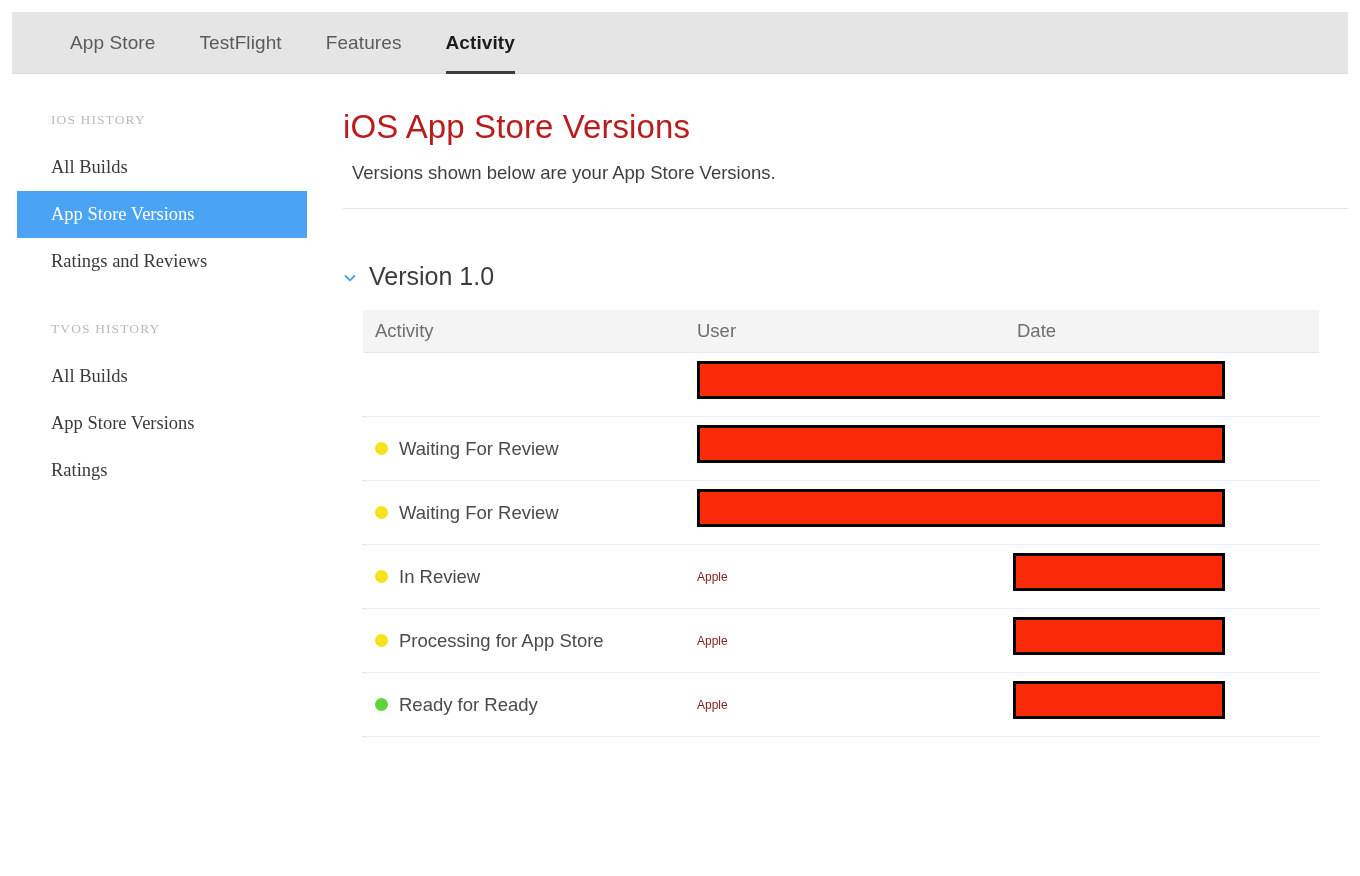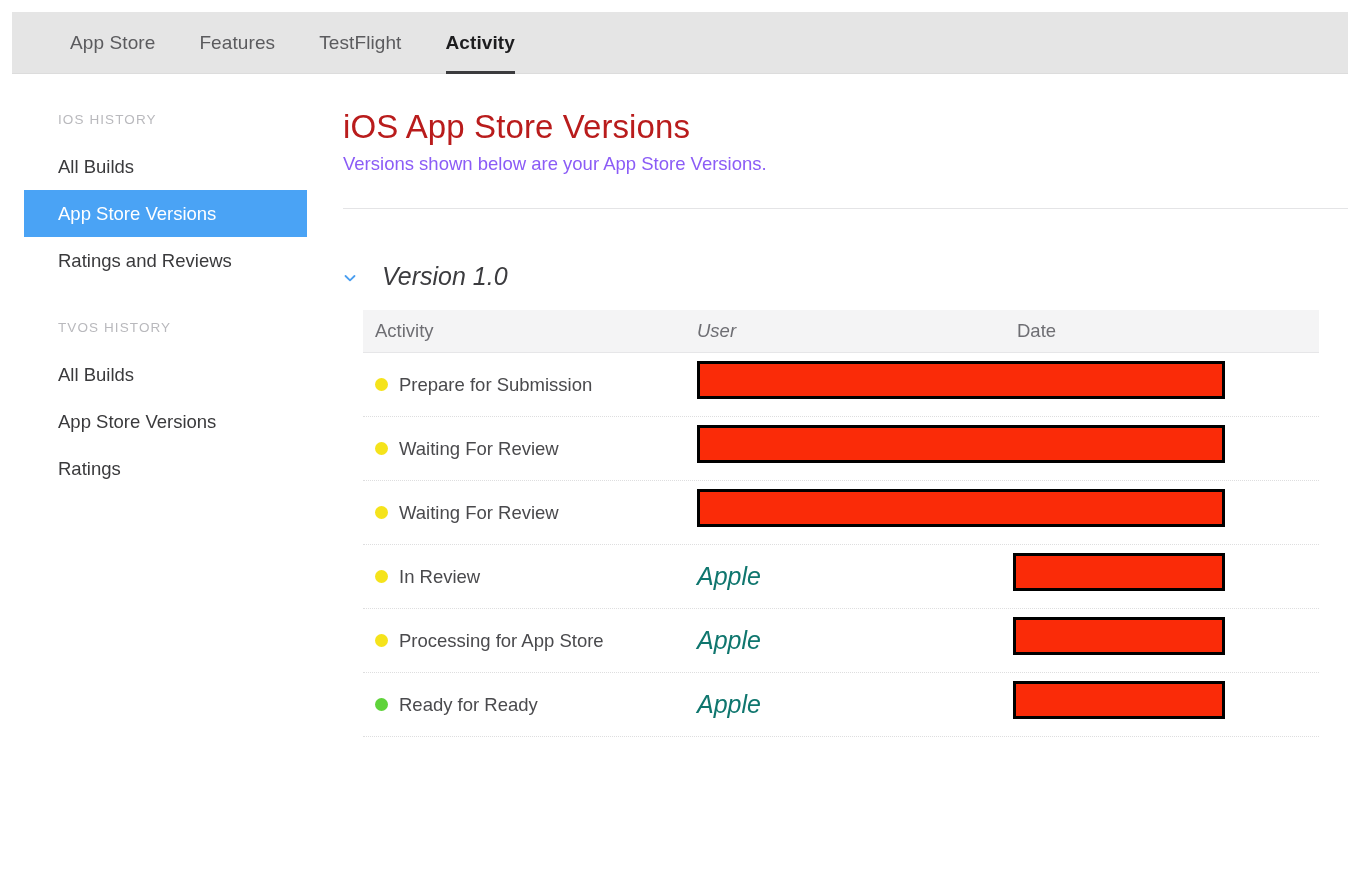--- a/index.html
+++ b/index.html
@@ -65,27 +65,28 @@
     left: 22px;
     right: 22px;
     bottom: 0px;
     height: 3px;
     background: #3c3c3e;
   }
 
   
   .sidebar {
     position: absolute;
-    left: 24px;
+    left: 17px;
     top: 74px;
     width: 295px;
     height: 786px;
     background: #ffffff;
     border-right: 2px solid #a21caf;
     box-sizing: border-box;
+    font-family: Liberation Serif, serif;
   }
   .side-group-title {
     font-size: 13.5px;
     letter-spacing: 1.1px;
     color: #b9b9bd;
     text-transform: uppercase;
     padding-left: 34px;
   }
   .side-item {
     height: 47px;
@@ -121,41 +122,40 @@
     color: #b91c1c;
     font-weight: normal;
     letter-spacing: 0.1px;
     margin: 0;
   }
   .page-sub {
     position: absolute;
     left: 36px;
     top: 79px;
     font-size: 18.5px;
-    color: #8b5cf6;
-    margin: 0;
+    color: #404040;
+    margin: 9px;
   }
   .hr-top {
     position: absolute;
     left: 36px;
     top: 134px;
     width: 1005px;
     height: 1px;
     background: #e4e4e6;
   }
 
   .version-header {
     position: absolute;
     left: 36px;
     top: 188px;
     display: flex;
     align-items: center;
-    gap: 25px;
+    gap: 12px;
     cursor: pointer;
-    font-style: italic;
   }
   .chevron {
     width: 14px;
     height: 14px;
     display: inline-block;
     position: relative;
     top: 1px;
   }
   .version-label {
     font-size: 25px;
@@ -174,21 +174,21 @@
     align-items: center;
     height: 42px;
     background: #f4f4f5;
     border-bottom: 1px solid #e6e6e8;
   }
   .th {
     font-size: 18.5px;
     color: #6e6e73;
   }
   .col-activity { width: 334px; padding-left: 12px; box-sizing: border-box; }
-  .col-user     { width: 320px; font-style: italic; }
+  .col-user     { width: 320px; }
   .col-date     { width: 290px; }
 
   .trow {
     display: flex;
     align-items: center;
     height: 63px;
     border-bottom: 1px dotted #dededf;
     position: relative;
   }
   .cell-activity {
@@ -205,23 +205,22 @@
     border-radius: 50%;
     flex: 0 0 auto;
   }
   .activity-text {
     font-size: 18.5px;
     color: #4a4a4d;
     white-space: nowrap;
   }
   .cell-user {
     width: 320px;
-    font-size: 25px;
-    color: #0f766e;
-    font-style: italic;
+    font-size: 12px;
+    color: #7f1d1d;
   }
   .cell-date {
     width: 290px;
     font-size: 18.5px;
     color: #4a4a4d;
   }
 
   
   .redaction {
     position: absolute;
@@ -235,22 +234,22 @@
   .redaction.narrow{ left: 650px; width: 212px; }
 </style>
 </head>
 <body>
 
 <div id="page">
 
   <div class="tabbar">
     <div class="tabs" id="tabs-container">
         <div class="tab">App Store</div>
+        <div class="tab">TestFlight</div>
         <div class="tab">Features</div>
-        <div class="tab">TestFlight</div>
         <div class="tab active">Activity</div>
       </div>
   </div>
 
   <div class="sidebar">
     <div id="sidebar-container">
         <div class="side-group-title" style="margin-top: 38px; margin-bottom: 16px;">iOS HISTORY</div>
         <div class="side-item">
           <span>All Builds</span>
         </div>
@@ -289,24 +288,20 @@
     </div>
 
     <div class="table">
       <div class="thead">
         <div class="th col-activity">Activity</div>
         <div class="th col-user">User</div>
         <div class="th col-date">Date</div>
       </div>
       <div id="rows-container">
           <div class="trow">
-            <div class="cell-activity">
-              <span class="dot" style="background: rgb(245, 227, 27);"></span>
-              <span class="activity-text">Prepare for Submission</span>
-            </div>
             <div class="cell-user"></div>
             <div class="cell-date"></div>
             <div class="redaction wide" style="background: rgb(250, 43, 8); border-color: rgb(0, 0, 0);"></div>
           </div>
           <div class="trow">
             <div class="cell-activity">
               <span class="dot" style="background: rgb(245, 227, 27);"></span>
               <span class="activity-text">Waiting For Review</span>
             </div>
             <div class="cell-user"></div>

